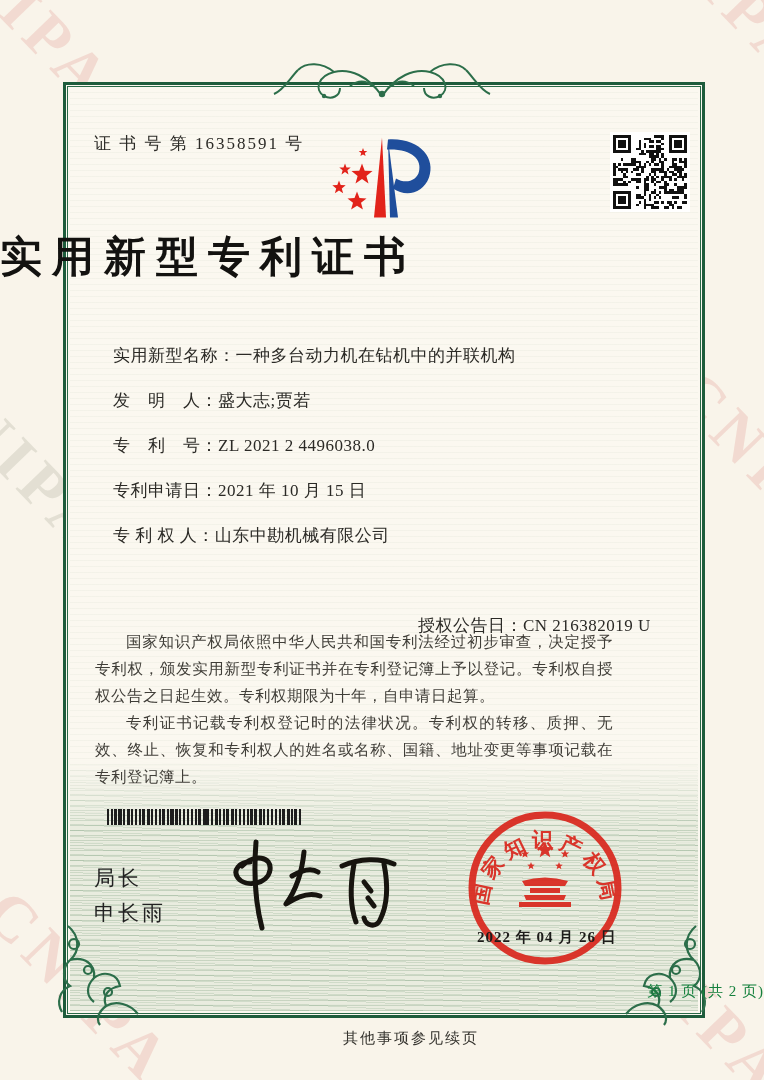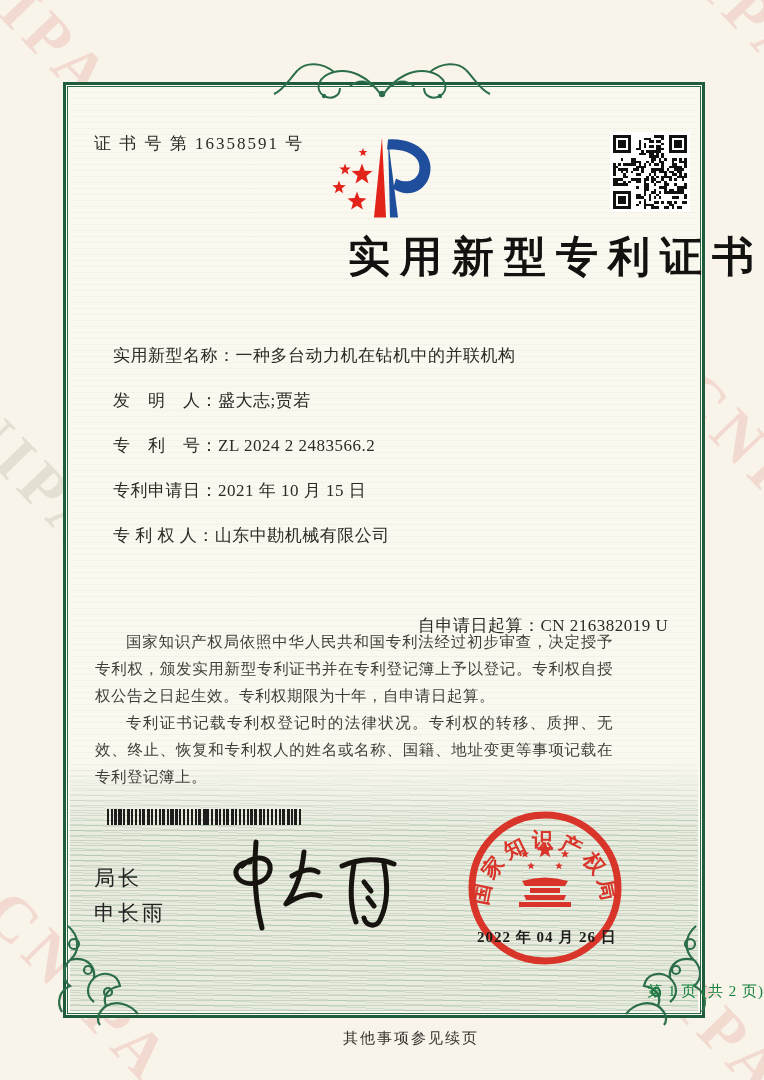--- a/index.html
+++ b/index.html
@@ -19,21 +19,21 @@
       background-image:repeating-linear-gradient(0deg,rgba(110,150,115,0.28) 0 1px,transparent 1px 5px),
                        repeating-linear-gradient(3deg,rgba(110,150,115,0.20) 0 1px,transparent 1px 6px);
       -webkit-mask-image:linear-gradient(to bottom,transparent,#000 70px);
       mask-image:linear-gradient(to bottom,transparent,#000 70px);}
   .ornament{position:absolute;pointer-events:none;}
   
   .cert-no{position:absolute;left:94px;top:132px;font-size:17px;letter-spacing:2px;color:#2b2a26;}
   .logo{position:absolute;left:322px;top:124px;width:125px;height:96px;}
   .qr{position:absolute;left:610px;top:132px;width:80px;height:80px;background:#fff;padding:3px;box-sizing:border-box;}
   .qr svg{display:block;width:100%;height:100%;}
-  .title{position:absolute;left:0;top:229px;width:764px;text-align:right;font-size:42px;font-weight:700;
+  .title{position:absolute;left:0;top:229px;width:764px;text-align:left;font-size:42px;font-weight:700;
          letter-spacing:10px;color:#131210;}
   
   .row{position:absolute;left:94px;font-size:17px;letter-spacing:0.5px;color:#2b2a26;white-space:pre-wrap;}
   .row .lab,.row .val{white-space:pre-wrap;}
   
   .body-text{position:absolute;left:95px;top:628px;width:518px;font-size:15.5px;line-height:27px;
              color:#403e38;text-align:justify;}
   .body-text p{margin:0;text-indent:2em;letter-spacing:0.5px;}
   
   .barcode{position:absolute;left:107px;top:809px;width:196px;height:16px;
@@ -416,30 +416,30 @@
 
   <div class="title">实用新型专利证书</div>
 
   <div class="row" style="top:324px">
     <span class="lab">实用新型名称：</span><span class="val">一种多台动力机在钻机中的并联机构</span>
   </div>
   <div class="row" style="top:369px">
     <span class="lab">发　明　人：</span><span class="val">盛大志;贾若</span>
   </div>
   <div class="row" style="top:414px">
-    <span class="lab">专　利　号：</span><span class="val">ZL 2024 2 2483566.2</span>
+    <span class="lab">专　利　号：</span><span class="val">ZL 2021 2 4496038.0</span>
   </div>
   <div class="row" style="top:459px">
     <span class="lab">专利申请日：</span><span class="val">2021 年 10 月 15 日</span>
   </div>
   <div class="row" style="top:504px">
     <span class="lab">专 利 权 人：</span><span class="val">山东中勘机械有限公司</span>
   </div>
   <div class="row" style="top:594px;left:399px">
-    <span class="lab">自申请日起算：</span><span class="val">CN 216382019 U</span>
+    <span class="lab">授权公告日：</span><span class="val">CN 216382019 U</span>
   </div>
 
   <div class="body-text">
     <p>国家知识产权局依照中华人民共和国专利法经过初步审查，决定授予专利权，颁发实用新型专利证书并在专利登记簿上予以登记。专利权自授权公告之日起生效。专利权期限为十年，自申请日起算。</p>
     <p>专利证书记载专利权登记时的法律状况。专利权的转移、质押、无效、终止、恢复和专利权人的姓名或名称、国籍、地址变更等事项记载在专利登记簿上。</p>
   </div>
 
   <div class="barcode"></div>
 
   <div class="official" style="top:864px">局长</div>

